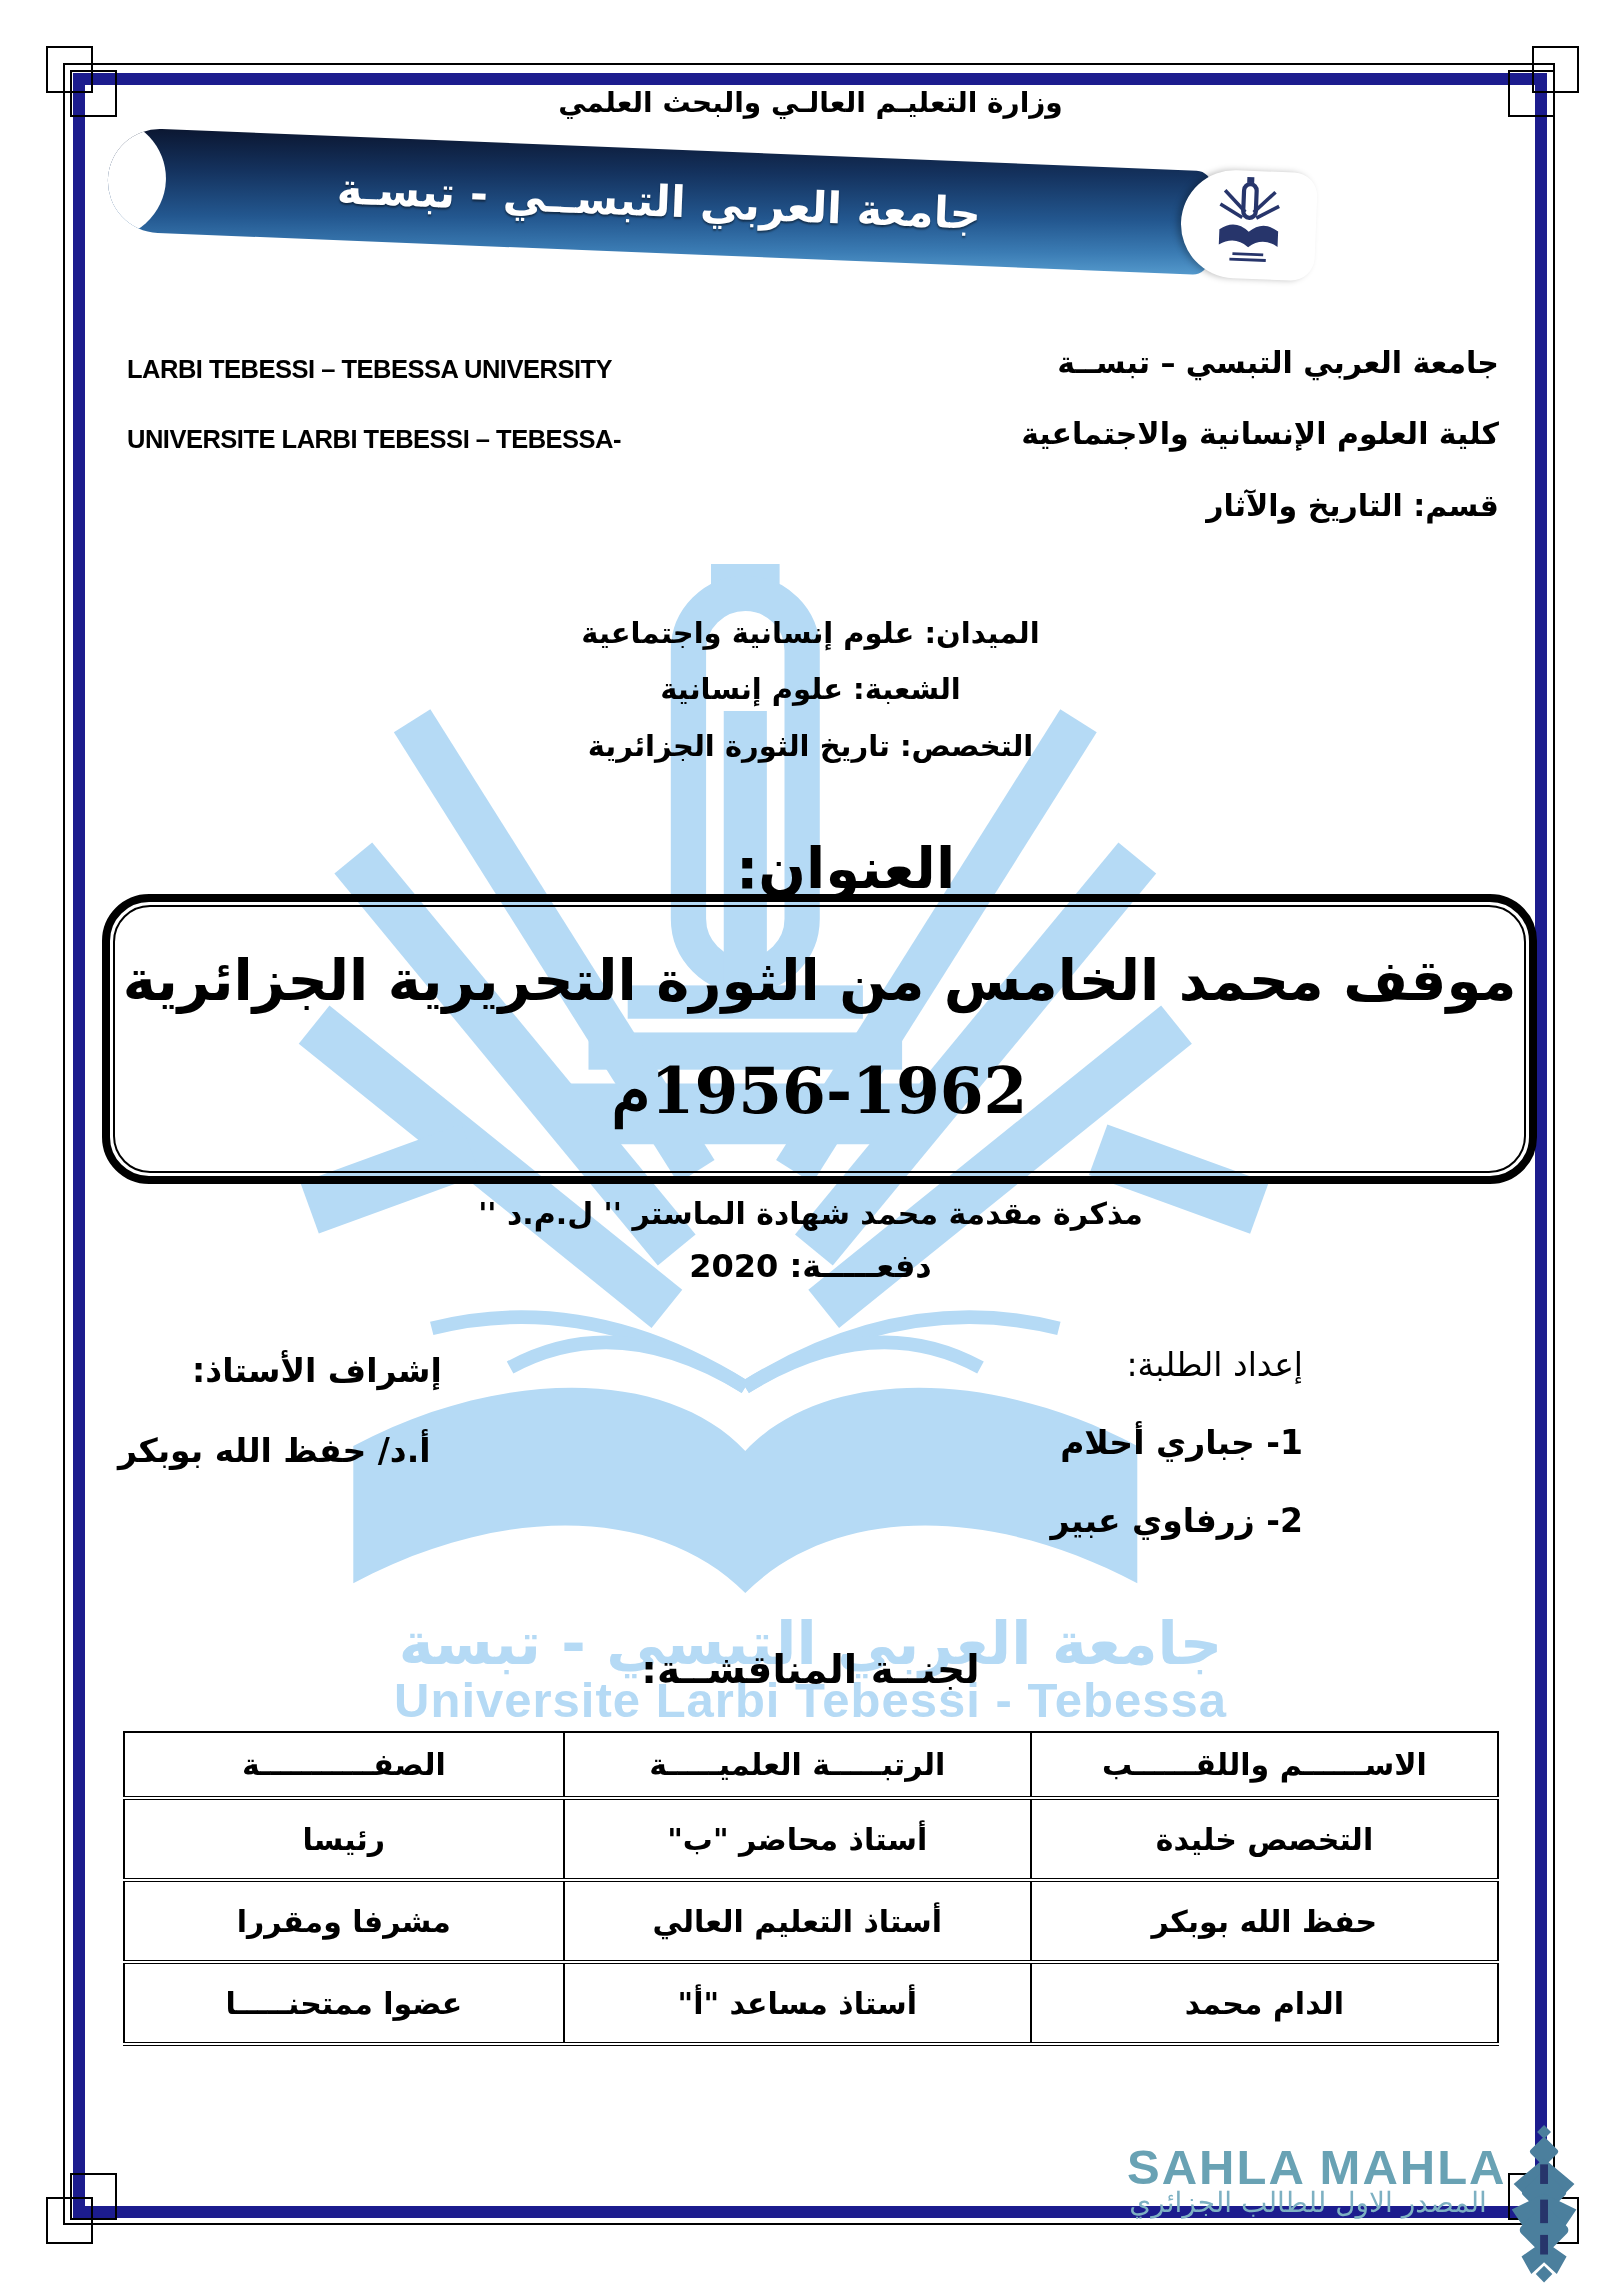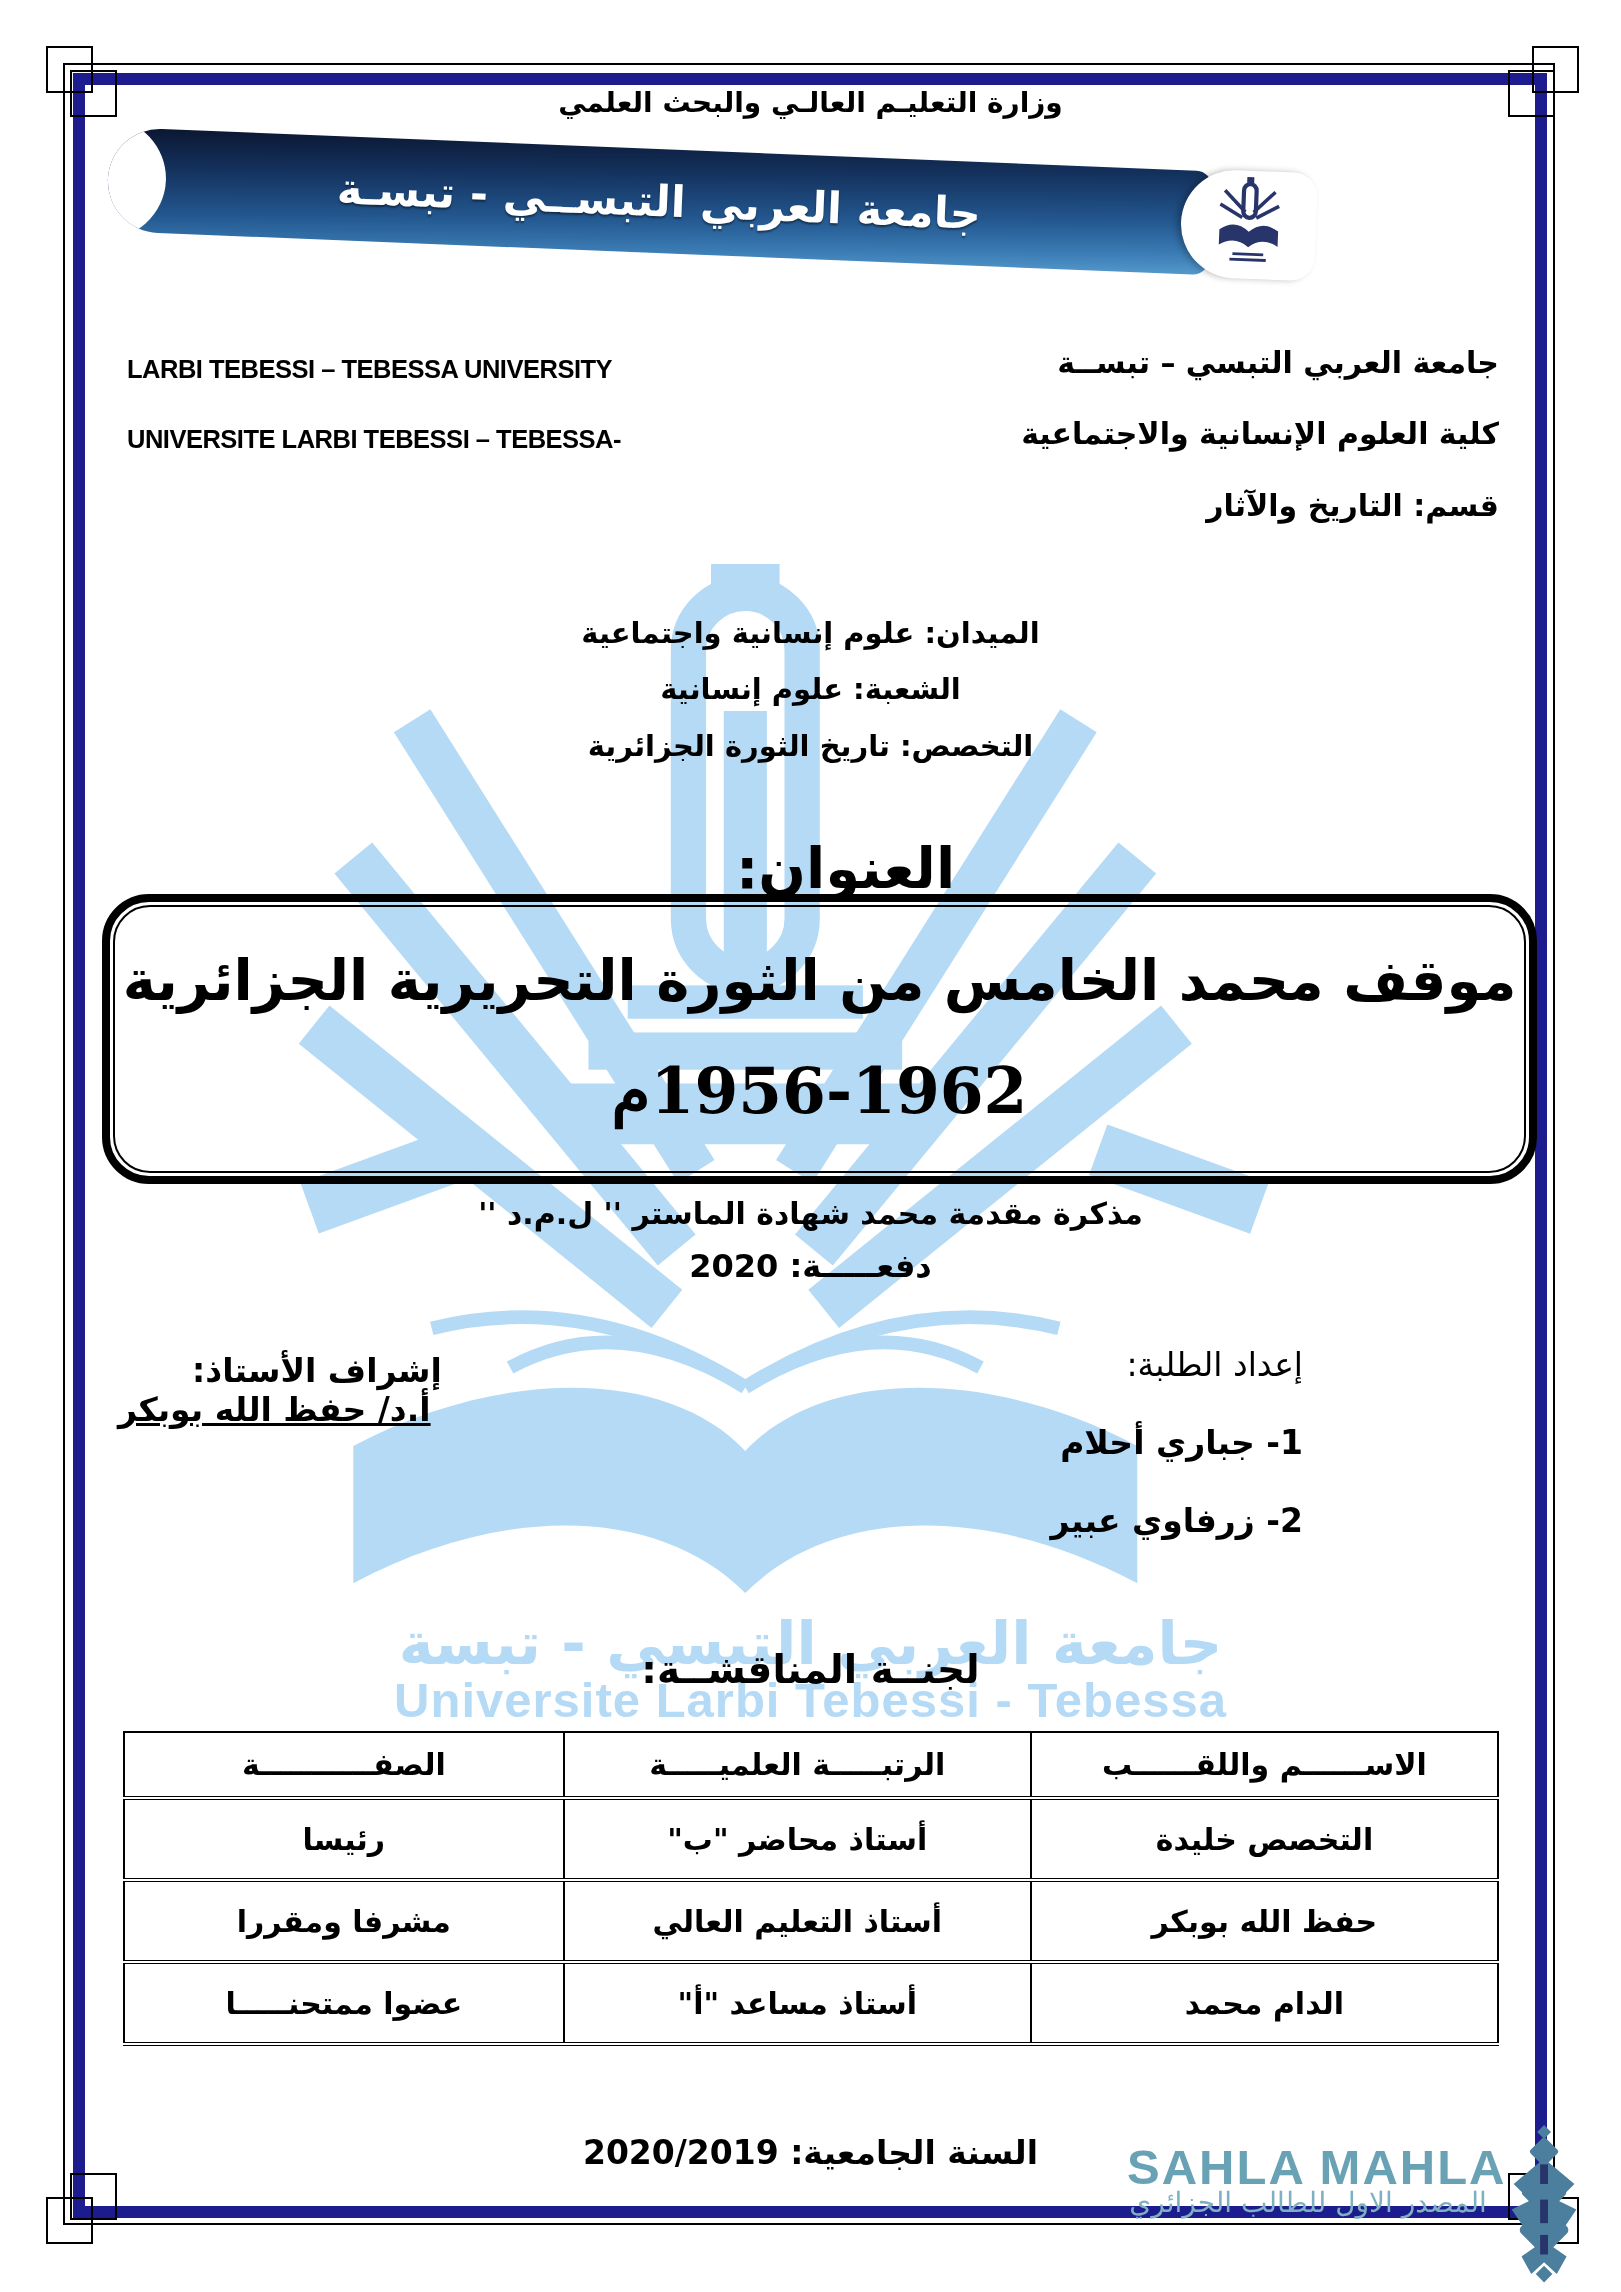--- a/index.html
+++ b/index.html
@@ -36,21 +36,21 @@
   .title-box-inner{position:absolute;left:2.9px;top:2.9px;right:2.9px;bottom:2.9px;border:2.9px solid #000;border-radius:37px;
     display:flex;flex-direction:column;align-items:center;justify-content:space-evenly;}
   .thesis-title-1{font-size:56px;font-weight:bold;direction:rtl;text-align:center;line-height:1.1;}
   .thesis-title-2{font-size:63px;font-weight:bold;direction:rtl;text-align:center;font-family:"DejaVu Serif",serif;}
   
   .students-block{position:absolute;right:318px;top:1345px;text-align:right;direction:rtl;z-index:3;}
   .students-label{font-size:33px;font-weight:normal;}
   .student-item{font-size:33px;font-weight:bold;margin-top:39px;}
   .supervisor-block{position:absolute;left:118px;top:1351px;text-align:left;direction:rtl;z-index:3;}
   .supervisor-label{font-size:33px;font-weight:bold;margin-left:74px;}
-  .supervisor-name{font-size:33px;font-weight:bold;text-decoration:underline;}
+  .supervisor-name{font-size:33px;font-weight:bold;margin-top:41px;}
   
   .committee-heading{position:absolute;left:0;top:1647px;width:100%;text-align:center;font-size:39px;font-weight:bold;direction:rtl;z-index:3;}
   table.committee{position:absolute;left:123px;top:1731px;width:1376px;border-collapse:collapse;direction:rtl;z-index:3;background:transparent;}
   table.committee th,table.committee td{border-left:2px solid #000;border-right:2px solid #000;border-bottom:4.9px double #000;
     font-weight:bold;text-align:center;vertical-align:middle;}
   table.committee th{border-top:2px solid #000;height:61px;font-size:30px;}
   table.committee td{height:76px;font-size:30px;}
   
   .acad-year{position:absolute;left:0;top:2133px;width:100%;text-align:center;font-size:33px;font-weight:bold;direction:rtl;z-index:3;}
   .sahla-name{position:absolute;left:1127px;top:2139px;width:372px;text-align:center;font-size:49px;font-weight:bold;
@@ -182,21 +182,20 @@
         <td>مشرفا ومقررا</td>
       </tr>
       <tr>
         <td>الدام محمد</td>
         <td>أستاذ مساعد "أ"</td>
         <td>عضوا ممتحنـــــا</td>
       </tr>
     </tbody>
   </table>
 
-  <div class="acad-year">السنة الجامعية: 2020/2019</div>
 
   <div class="sahla-name">SAHLA MAHLA</div>
   <div class="sahla-tagline">المصدر الاول للطالب الجزائري</div>
   <svg class="sahla-emblem" width="98" height="162" viewBox="0 0 100 165" aria-hidden="true">
     <g fill="#4b7f9d">
       <rect x="42" y="2" width="10" height="10" transform="rotate(45 47 7)"></rect>
       <rect x="36" y="16" width="22" height="22" rx="3" transform="rotate(45 47 27)"></rect>
       <polygon points="47,34 78,60 64,74 47,60 30,74 16,60"></polygon>
       <rect x="30" y="52" width="34" height="34" rx="4" transform="rotate(45 47 69)"></rect>
       <polygon points="14,86 47,70 80,86 68,104 47,92 26,104"></polygon>

